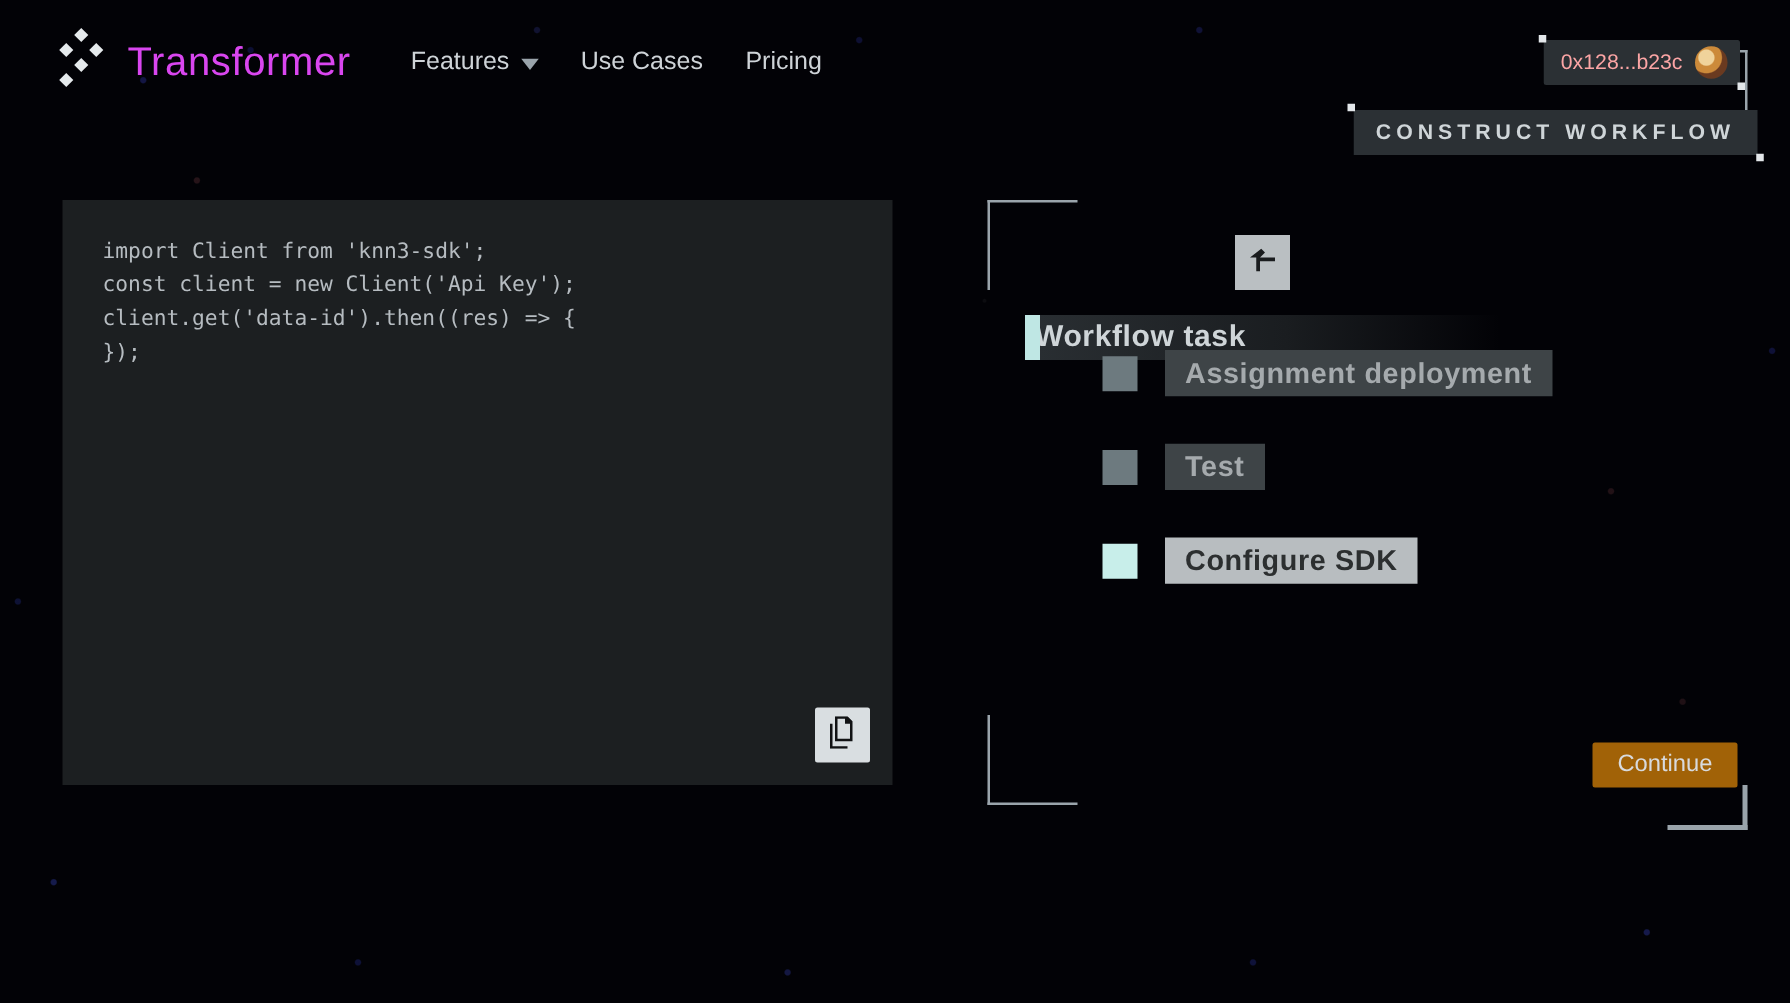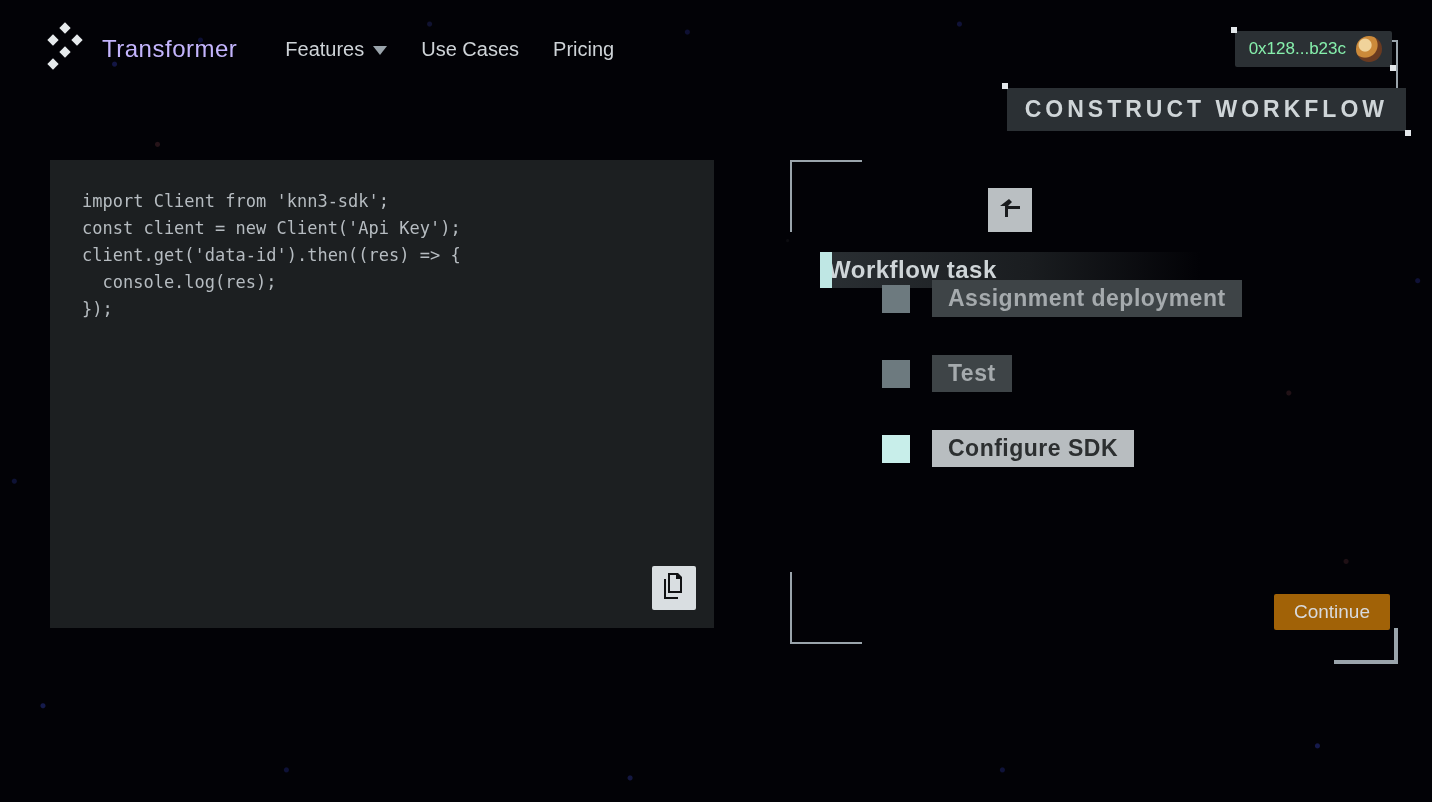--- a/index.html
+++ b/index.html
@@ -40,50 +40,50 @@
   
   .nav {
     position: relative; z-index: 5;
     display: flex; align-items: center;
     padding: 22px 40px 0 40px;
     gap: 28px;
   }
   .logo { display: flex; align-items: center; gap: 12px; }
   .logo svg { width: 50px; height: 50px; }
   .brand-name {
-    font-size: 24px; letter-spacing: .5px; color: #c4b5fd; font-weight: 500;
+    font-size: 32px; letter-spacing: .5px; color: #d946ef; font-weight: 500;
   }
   .nav-links { display: flex; align-items: center; gap: 34px; margin-left: 20px; }
   .nav-link {
     font-size: 20px; color: #ced3d7; display: flex; align-items: center; gap: 9px;
     cursor: pointer;
   }
   .chev { width: 0; height: 0; border-left: 7px solid transparent; border-right: 7px solid transparent; border-top: 9px solid #9aa4ab; margin-top: 3px; }
 
   .wallet-wrap {
     margin-left: auto; position: relative;
     display: flex; align-items: center; gap: 10px;
     background: #2b3034; padding: 5px 10px 5px 14px; border-radius: 2px;
   }
-  .wallet-address { font-size: 17px; color: #86efac; }
+  .wallet-address { font-size: 17px; color: #fca5a5; }
   .avatar {
     width: 26px; height: 26px; border-radius: 50%;
     background: radial-gradient(circle at 35% 35%, #f0d39b 0 6px, #cc8a3a 7px 12px, #6a3a20 13px 100%);
   }
   .corner-tl, .corner-br {
     position: absolute; width: 6px; height: 6px; background: #e3e7ea;
   }
   .corner-tl { top: -4px; left: -4px; }
   .corner-br { bottom: -4px; right: -4px; }
 
   
   .construct-bar {
     position: absolute; top: 88px; right: 26px; z-index: 6;
     background: #2b3034; padding: 8px 18px;
-    font-size: 23px; font-weight: 800; letter-spacing: 4px;
+    font-size: 17px; font-weight: 800; letter-spacing: 4px;
     color: #cfd5d8; text-transform: uppercase;
     display: flex; align-items: center;
   }
 
   
   .main {
     position: absolute; top: 160px; left: 50px; right: 56px; bottom: 140px;
     display: flex; gap: 76px; z-index: 4;
   }
 
@@ -198,21 +198,20 @@
   <span>CONSTRUCT WORKFLOW</span>
   <span class="corner-br" style="bottom:-5px;right:-5px"></span>
 </div>
 
 <main class="main">
 
   <section class="code-panel">
     <div class="code-line">import Client from 'knn3-sdk';</div>
     <div class="code-line">const client = new Client('Api Key');</div>
     <div class="code-line">client.get('data-id').then((res) =&gt; {</div>
-    <div class="code-line">  console.log(res);</div>
     <div class="code-line">});</div>
 
     <div class="copy-btn">
       <span>
         <svg viewBox="0 0 24 26">
           <path d="M6 0h10l4 4v16H6V0zm2 2v16h10V6h-4V2H8z"></path>
           <path d="M2 6h2v18h12v2H2V6z"></path>
         </svg>
       </span>
     </div>

